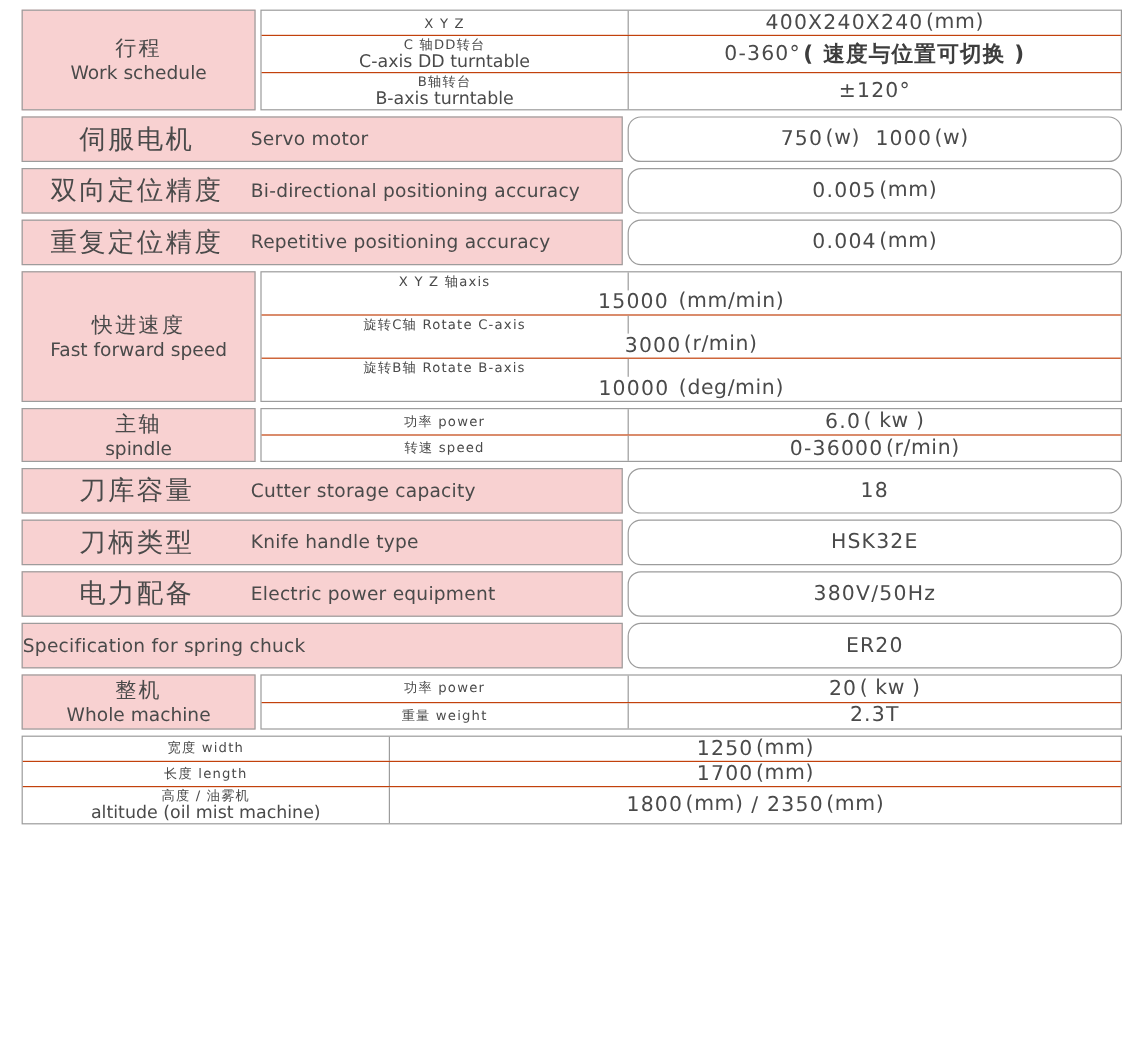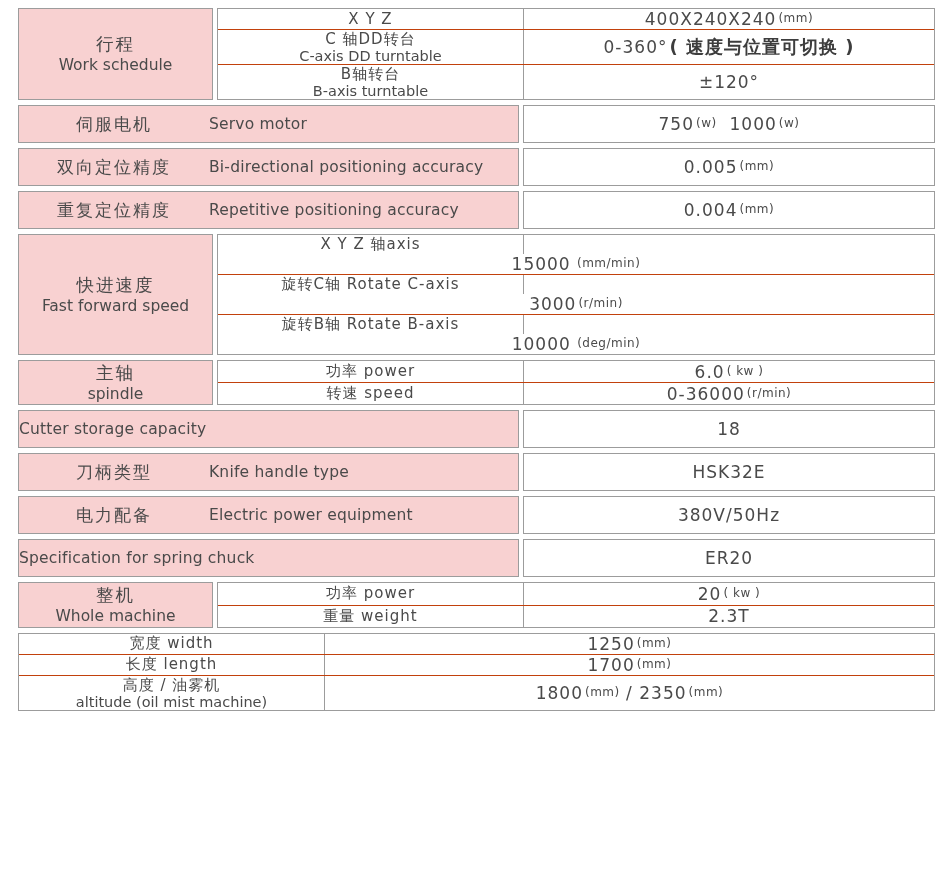--- a/index.html
+++ b/index.html
@@ -8,39 +8,39 @@
     padding:8px 17px 7px 18px;background:#ffffff;
     font-family:"DejaVu Sans","Liberation Sans",sans-serif;
     color:#4a4a4a;
   }
   .block{display:flex;margin-bottom:5px;}
   .cell{border:1px solid #9c9c9c;box-sizing:border-box;}
   .pink{background:#f8d1d1;}
   
   .block.single{height:38px;}
   .single .label-cell{width:501px;margin-right:4px;display:flex;align-items:center;}
-  .single .zh{width:190px;text-align:center;font-size:17px;letter-spacing:2px;white-space:nowrap;}
+  .single .zh{width:190px;text-align:center;font-size:22px;letter-spacing:2px;white-space:nowrap;}
   .single .en{font-size:15.5px;letter-spacing:0.2px;}
-  .single .value-cell{flex:1;background:#fff;display:flex;align-items:center;justify-content:center;}
+  .single .value-cell{flex:1;background:#fff;display:flex;align-items:center;justify-content:center;border-radius:11px;}
   
   .group .group-label{width:195px;margin-right:4px;display:flex;flex-direction:column;
     justify-content:center;align-items:center;text-align:center;}
   .g-zh{font-size:17.5px;letter-spacing:2px;}
   .g-en{font-size:15.5px;line-height:1.25;}
   .group .group-box{flex:1;background:#fff;display:flex;flex-direction:column;}
   .sub{display:flex;border-top:1px solid #c2410c;flex:1;}
   .sub:first-child{border-top:none;}
   .sub-label{width:305px;border-right:1px solid #9c9c9c;display:flex;flex-direction:column;
     align-items:center;justify-content:center;text-align:center;}
   .sub-value{flex:1;display:flex;align-items:center;justify-content:center;}
-  .sl1{font-size:15px;letter-spacing:1px;}
+  .sl1{font-size:11px;letter-spacing:1px;}
   .sl2{font-size:14.5px;margin-top:-1px;}
   
   .v-main{font-size:17px;letter-spacing:1px;white-space:pre;}
-  .v-u{font-size:12px;letter-spacing:0.5px;margin-left:2px;position:relative;top:-1px;white-space:pre;}
+  .v-u{font-size:17px;letter-spacing:0.5px;margin-left:2px;position:relative;top:-1px;white-space:pre;}
   .v-ub{font-size:18px;font-weight:700;color:#3d3d3d;letter-spacing:1px;margin-left:2px;white-space:pre;}
   
   #spec-table > .block:nth-child(1) .sub{height:43px;}
   #spec-table > .block:nth-child(5) .sub{height:41px;flex-direction:column;}
   #spec-table > .block:nth-child(6) .sub{height:40px;}
   #spec-table > .block:nth-child(11) .sub{height:42px;}
   #spec-table > .block:nth-child(12) .sub{height:41px;}
 </style>
 </head>
 <body>
@@ -171,20 +171,21 @@
             </div>
             <div class="sub-value">
               <span class="v-main">0-36000</span>
               <span class="v-u">(r/min)</span>
             </div>
           </div>
         </div>
       </div>
       <div class="block single">
         <div class="cell pink label-cell">
+          <span class="zh">刀库容量</span>
           <span class="en">Cutter storage capacity</span>
         </div>
         <div class="cell value-cell">
           <span class="v-main">18</span>
         </div>
       </div>
       <div class="block single">
         <div class="cell pink label-cell">
           <span class="zh">刀柄类型</span>
           <span class="en">Knife handle type</span>

